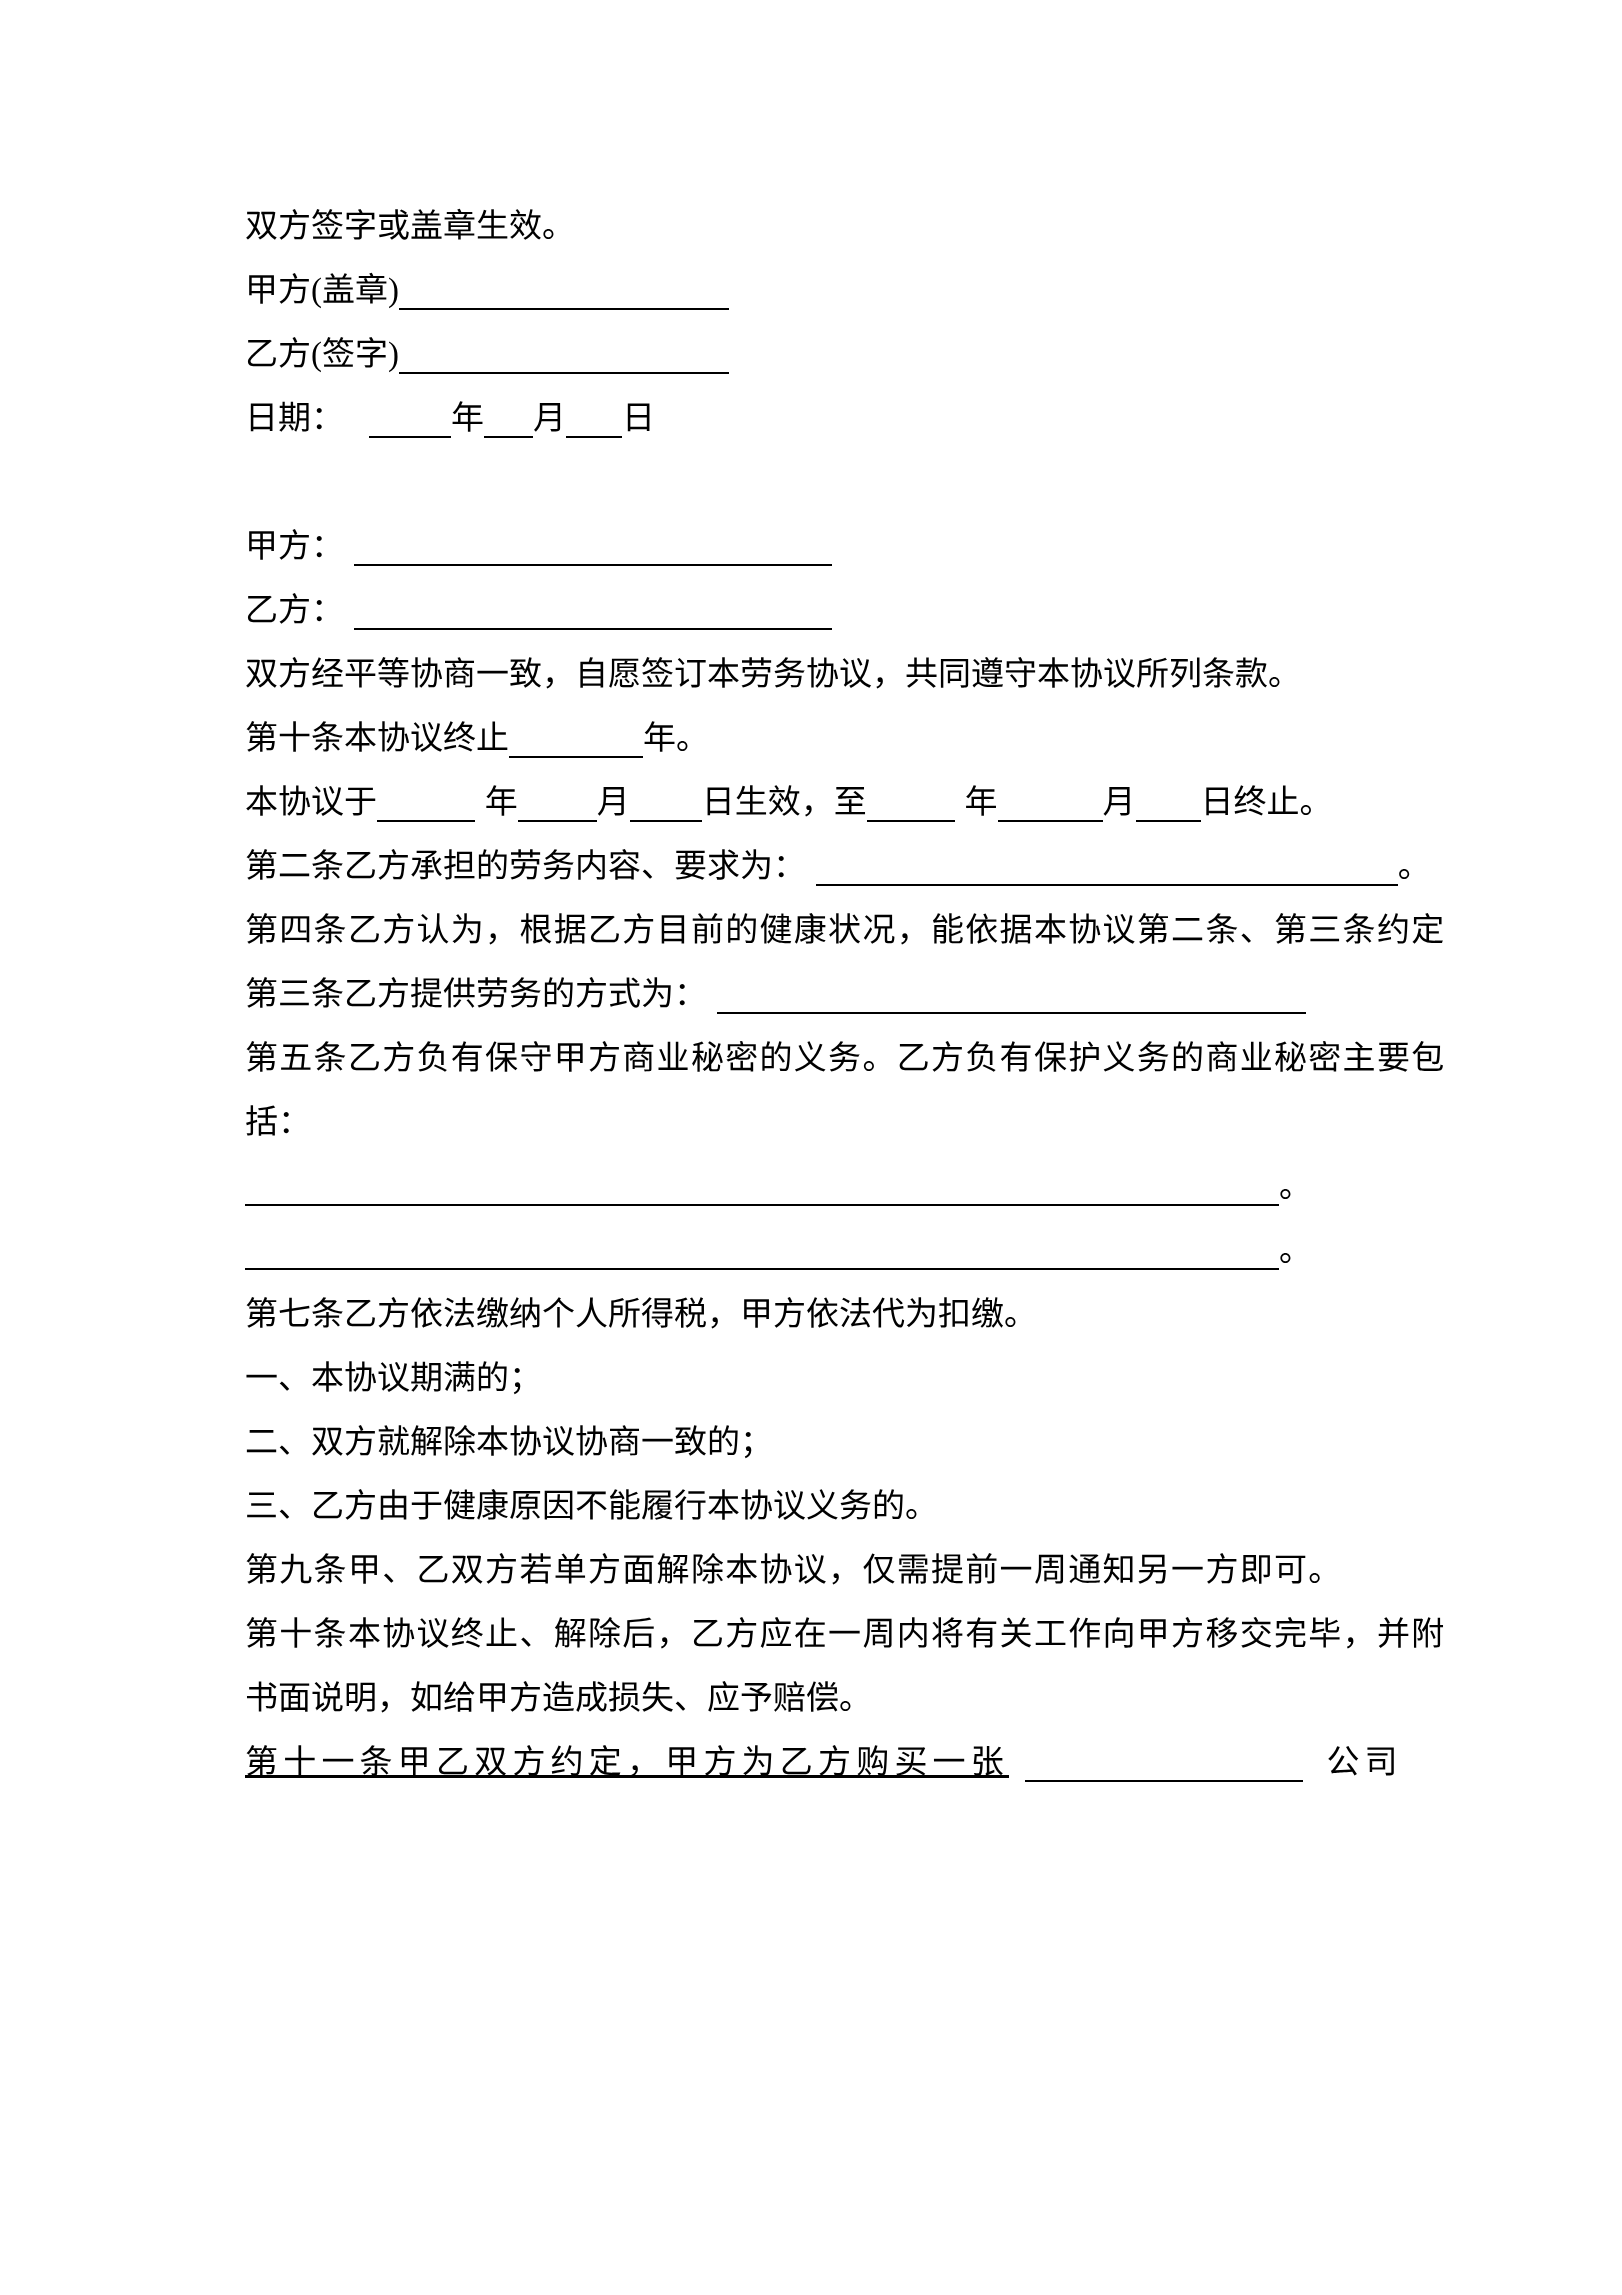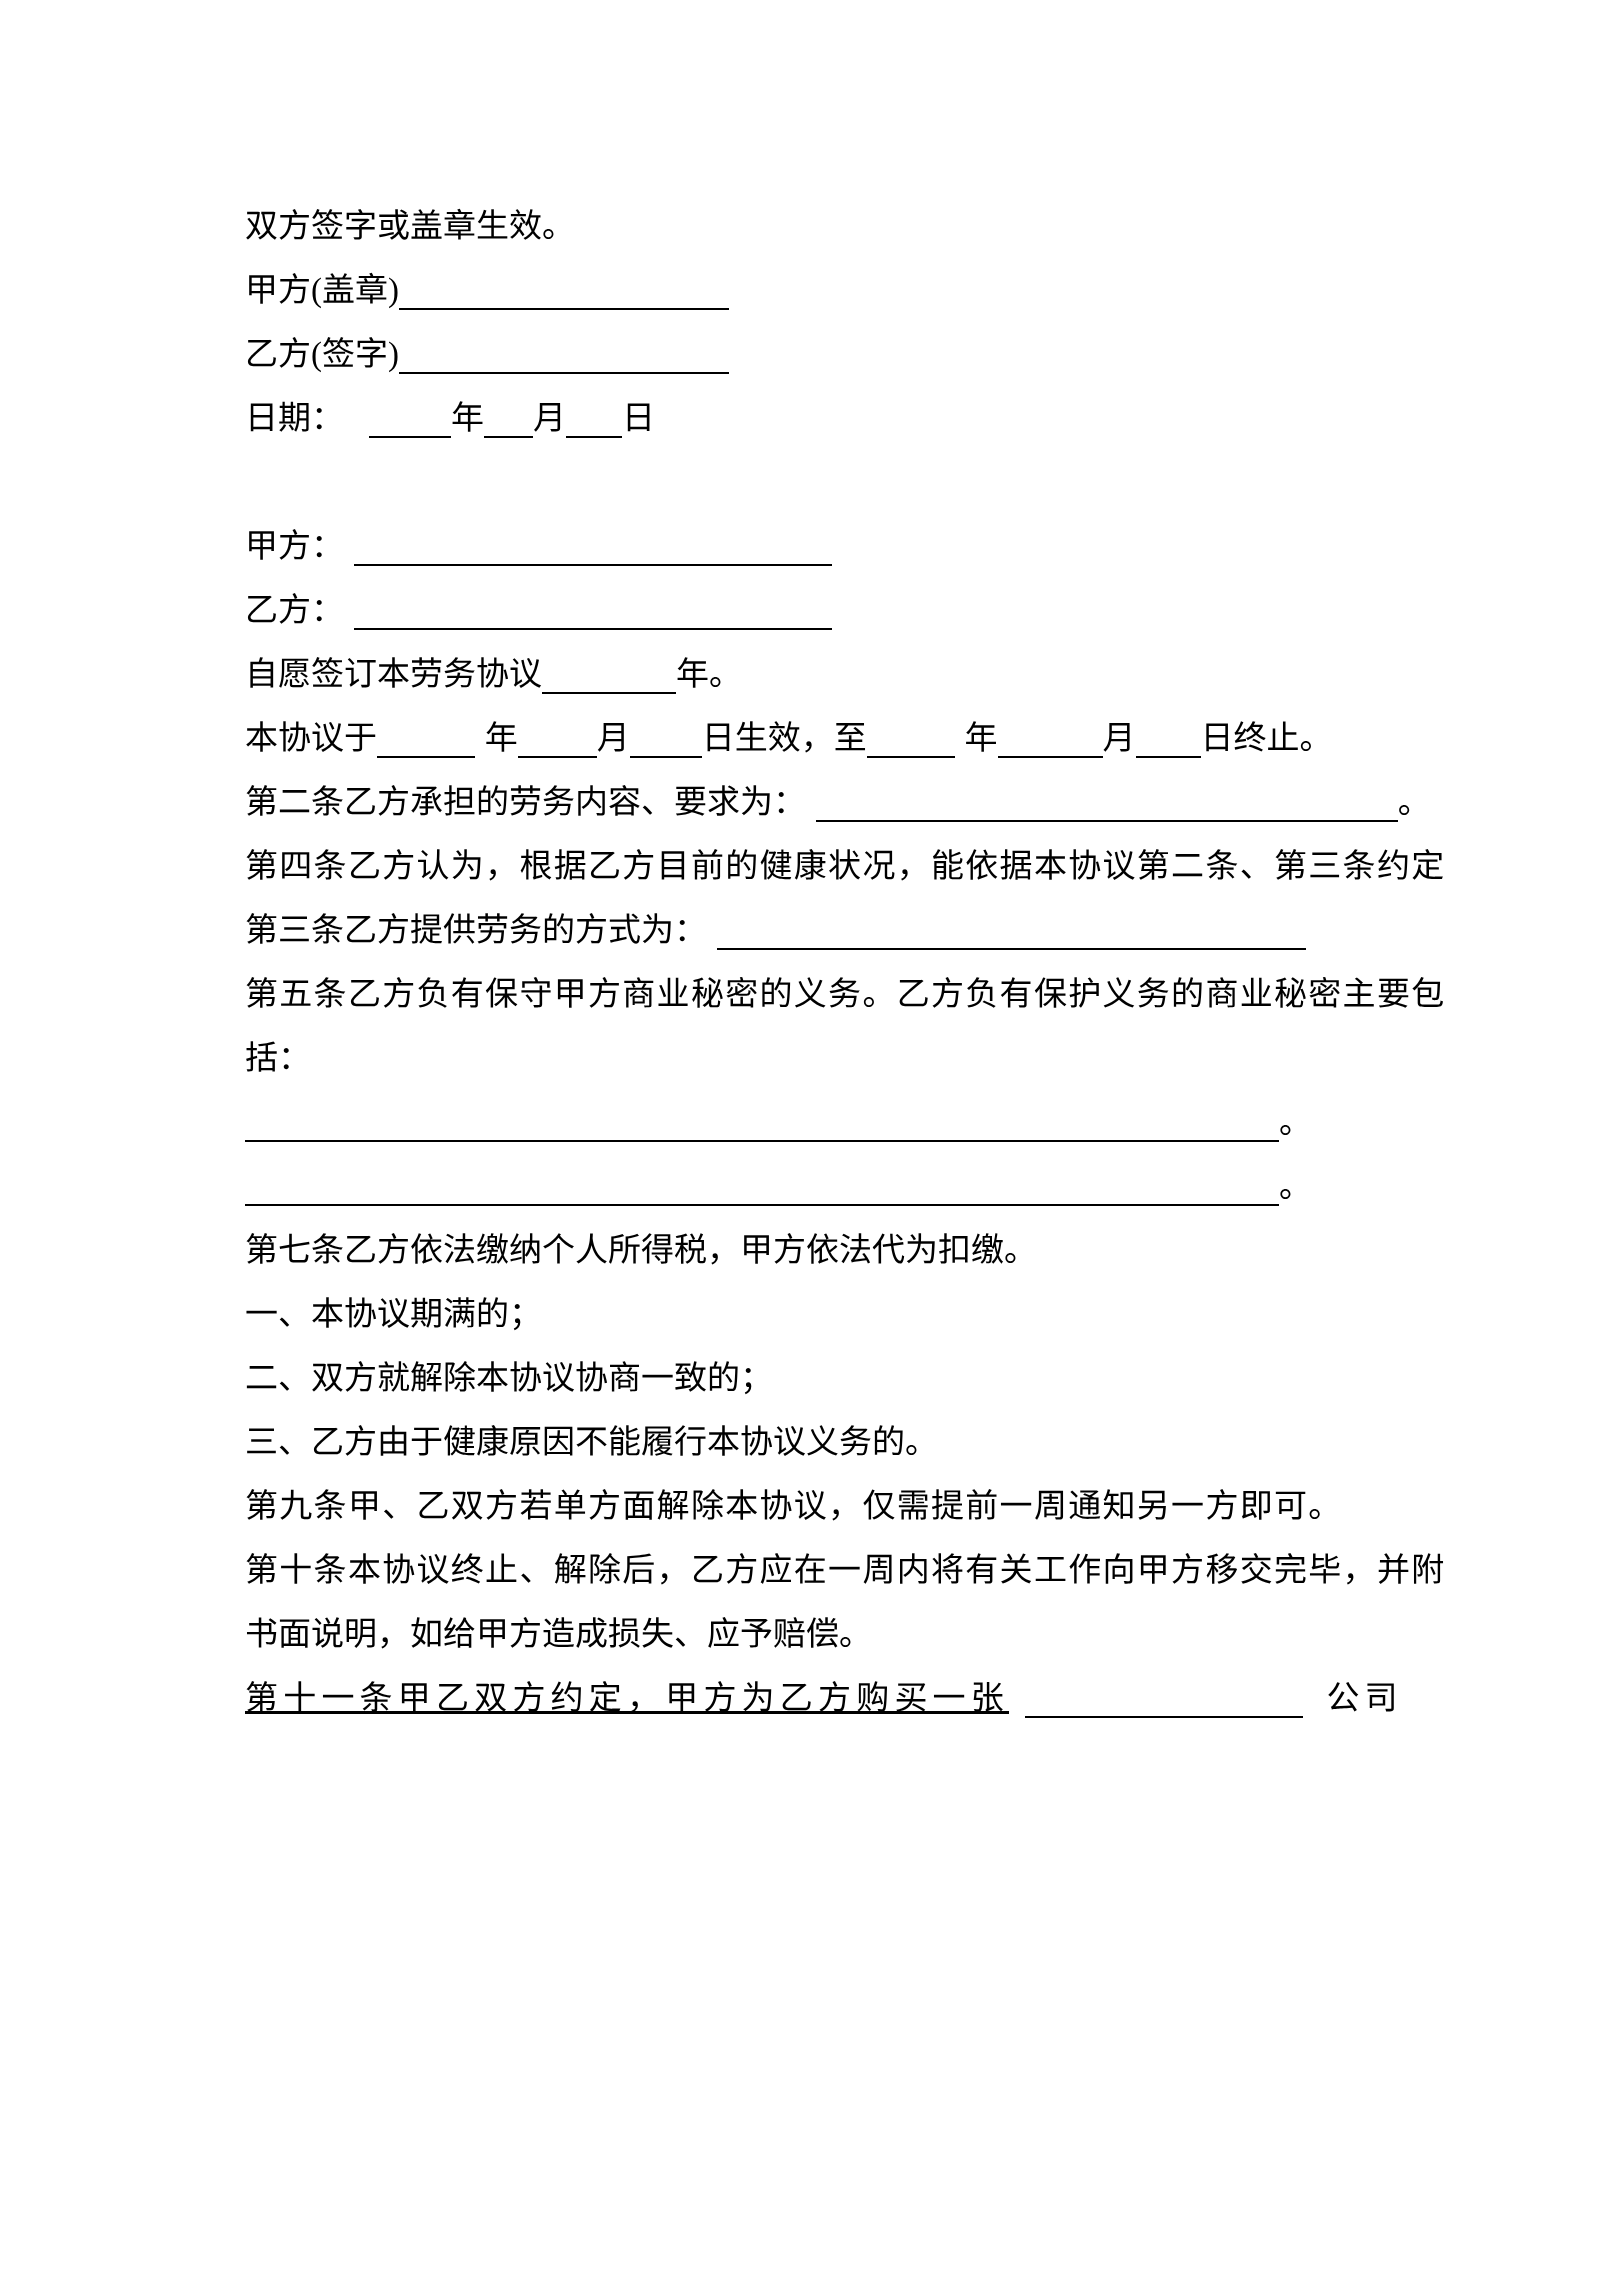--- a/index.html
+++ b/index.html
@@ -53,21 +53,22 @@
 
 <div class="page">
   <div class="content" id="doc-content">
       <div class="line"><span class="t">双方签字或盖章生效。</span></div>
       <div class="line"><span class="t">甲方(盖章)</span><span class="bl" style="width: 330px; border-bottom-color: rgb(0, 0, 0);"></span></div>
       <div class="line"><span class="t">乙方(签字)</span><span class="bl" style="width: 330px; border-bottom-color: rgb(0, 0, 0);"></span></div>
       <div class="line"><span class="t">日期：</span><span class="sp" style="width: 25px;"></span><span class="bl" style="width: 82px; border-bottom-color: rgb(0, 0, 0);"></span><span class="t">年</span><span class="bl" style="width: 49px; border-bottom-color: rgb(0, 0, 0);"></span><span class="t">月</span><span class="bl" style="width: 56px; border-bottom-color: rgb(0, 0, 0);"></span><span class="t">日</span></div>
       <div class="line"></div>
       <div class="line"><span class="t">甲方：</span><span class="sp" style="width: 9.8px;"></span><span class="bl" style="width: 478px; border-bottom-color: rgb(0, 0, 0);"></span></div>
       <div class="line"><span class="t">乙方：</span><span class="sp" style="width: 9.8px;"></span><span class="bl" style="width: 478px; border-bottom-color: rgb(0, 0, 0);"></span></div>
-      <div class="line"><span class="t">自愿签订本劳务协议</span><span class="bl" style="width: 134px; border-bottom-color: rgb(0, 0, 0);"></span><span class="t">年。</span></div>
+      <div class="line"><span class="t">双方经平等协商一致，自愿签订本劳务协议，共同遵守本协议所列条款。</span></div>
+      <div class="line"><span class="t">第十条本协议终止</span><span class="bl" style="width: 134px; border-bottom-color: rgb(0, 0, 0);"></span><span class="t">年。</span></div>
       <div class="line"><span class="t">本协议于</span><span class="bl" style="width: 98px; border-bottom-color: rgb(0, 0, 0);"></span><span class="sp" style="width: 9.8px;"></span><span class="t">年</span><span class="bl" style="width: 79px; border-bottom-color: rgb(0, 0, 0);"></span><span class="t">月</span><span class="bl" style="width: 72px; border-bottom-color: rgb(0, 0, 0);"></span><span class="t">日生效，至</span><span class="bl" style="width: 88px; border-bottom-color: rgb(0, 0, 0);"></span><span class="sp" style="width: 9.8px;"></span><span class="t">年</span><span class="bl" style="width: 105px; border-bottom-color: rgb(0, 0, 0);"></span><span class="t">月</span><span class="bl" style="width: 65px; border-bottom-color: rgb(0, 0, 0);"></span><span class="t">日终止。</span></div>
       <div class="line"><span class="t">第二条乙方承担的劳务内容、要求为：</span><span class="sp" style="width: 9.8px;"></span><span class="bl" style="width: 582px; border-bottom-color: rgb(0, 0, 0);"></span><span class="t">。</span></div>
       <div class="line justified"><span class="t">第四条乙方认为，根据乙方目前的健康状况，能依据本协议第二条、第三条约定</span></div>
       <div class="line"><span class="t">第三条乙方提供劳务的方式为：</span><span class="sp" style="width: 9.8px;"></span><span class="bl" style="width: 589px; border-bottom-color: rgb(0, 0, 0);"></span></div>
       <div class="line justified"><span class="t">第五条乙方负有保守甲方商业秘密的义务。乙方负有保护义务的商业秘密主要包</span></div>
       <div class="line"><span class="t">括：</span></div>
       <div class="line"><span class="bl" style="width: 1034px; border-bottom-color: rgb(0, 0, 0);"></span><span class="t">。</span></div>
       <div class="line"><span class="bl" style="width: 1034px; border-bottom-color: rgb(0, 0, 0);"></span><span class="t">。</span></div>
       <div class="line"><span class="t">第七条乙方依法缴纳个人所得税，甲方依法代为扣缴。</span></div>
       <div class="line"><span class="t">一、本协议期满的；</span></div>

